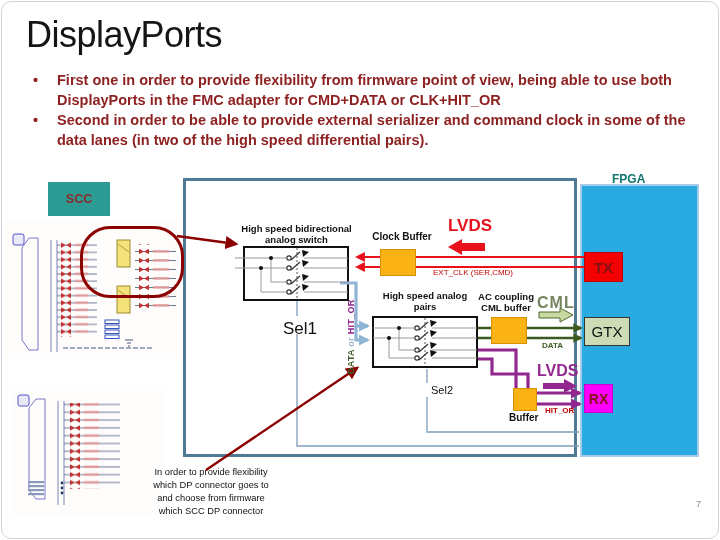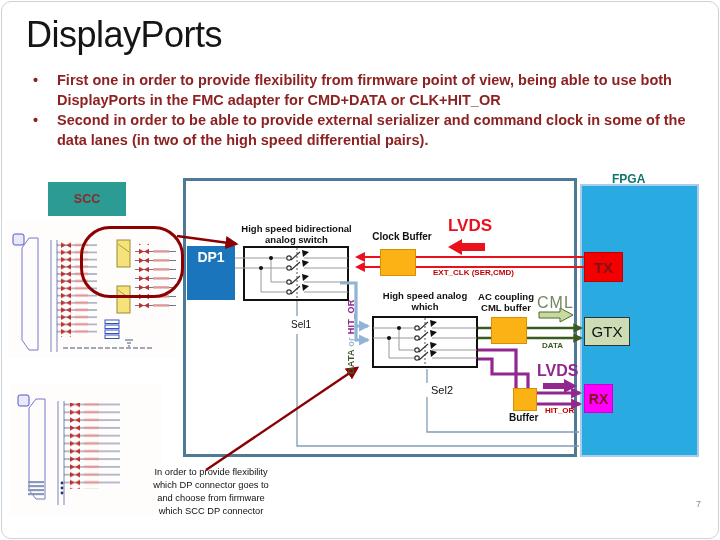--- a/index.html
+++ b/index.html
@@ -40,21 +40,21 @@
     <div class="bullet-row">
       <span class="bullet-mark">•</span>
       <span>First one in order to provide flexibility from firmware point of view, being able to use both DisplayPorts in the FMC adapter for CMD+DATA or CLK+HIT_OR</span>
     </div>
     <div class="bullet-row">
       <span class="bullet-mark">•</span>
       <span>Second in order to be able to provide external serializer and command clock in some of the data lanes (in two of the high speed differential pairs).</span>
     </div>
   </div>
 
-  <div class="abs tealbox" style="left:48px;top:182px;width:78px;height:34px;font-size:12.5px;">SCC</div>
+  <div class="abs tealbox" style="left:48px;top:182px;width:62px;height:34px;font-size:12.5px;">SCC</div>
   <div class="abs mainbox"></div>
   <div class="abs fpga"></div>
   <div class="abs fpga-label lbl">FPGA</div>
 
   <svg class="abs" style="left:5px;top:220px;" width="172" height="138" viewBox="0 0 172 138">
     <defs>
       <pattern id="srow" width="200" height="7.2" patternUnits="userSpaceOnUse">
         <line x1="52" y1="3.6" x2="92" y2="3.6" stroke="#445577" stroke-width="0.8"></line>
         <polygon points="56,1 61,3.6 56,6.2" fill="#c03030"></polygon>
         <polygon points="66,1 61,3.6 66,6.2" fill="#c03030"></polygon>
@@ -111,21 +111,20 @@
     </g>
     <g fill="#223366">
       <circle cx="52" cy="98" r="1.4"></circle>
         <circle cx="52" cy="103" r="1.4"></circle>
         <circle cx="52" cy="108" r="1.4"></circle>
     </g>
   </svg>
 
   <div class="abs z3" style="left:80px;top:226px;width:98px;height:66px;border:3px solid #8b0000;border-radius:30px;"></div>
 
-  <div class="abs dp1">DP1</div>
   <div class="abs swbox" style="left:243px;top:246px;width:106px;height:55px;"></div>
   <div class="abs swbox" style="left:372px;top:316px;width:106px;height:52px;"></div>
   <div class="abs chip" style="left:584px;top:252px;width:39px;height:30px;background:#f40000;border:1px solid #c00000;
        color:#7f1416;font-weight:bold;font-size:15px;">TX</div>
   <div class="abs chip" style="left:584px;top:317px;width:46px;height:29px;background:#ccddb5;border:1.5px solid #333;
        color:#111;font-size:15px;font-weight:500;">GTX</div>
   <div class="abs chip" style="left:584px;top:384px;width:29px;height:29px;background:#ff00ff;border:1px solid #cc00cc;
        color:#7f1416;font-weight:bold;font-size:14px;">RX</div>
 
   <svg class="abs overlay" width="720" height="540" viewBox="0 0 720 540">
@@ -263,32 +262,32 @@
   <div class="abs orange" style="left:380px;top:249px;width:36px;height:27px;"></div>
   <div class="abs orange" style="left:491px;top:317px;width:36px;height:27px;"></div>
   <div class="abs orange" style="left:513px;top:388px;width:24px;height:23px;"></div>
 
   <div class="abs small-bold z3" style="left:234px;top:223px;width:125px;">
     <div>High speed bidirectional</div>
     <div>analog switch</div>
   </div>
   <div class="abs small-bold z3" style="left:374px;top:290px;width:102px;">
     <div>High speed analog</div>
-    <div>which</div>
+    <div>pairs</div>
   </div>
   <div class="abs lbl z3" style="left:367px;top:231px;width:70px;text-align:center;font-size:10px;font-weight:bold;color:#111;">Clock Buffer</div>
   <div class="abs lbl z3" style="left:448px;top:216px;font-size:17px;font-weight:bold;color:#e8111c;">LVDS</div>
-  <div class="abs lbl z3" style="left:433px;top:268px;font-size:8px;font-weight:bold;color:#c00000;">EXT_CLK (SER,CMD)</div>
-  <div class="abs lbl z3" style="left:291px;top:319px;font-size:10px;color:#111;">Sel1</div>
+  <div class="abs lbl z3" style="left:433px;top:268px;font-size:8px;font-weight:normal;color:#c00000;">EXT_CLK (SER,CMD)</div>
+  <div class="abs lbl z3" style="left:283px;top:319px;font-size:17px;color:#111;">Sel1</div>
   <div class="abs lbl z3" style="left:431px;top:384px;font-size:11px;color:#111;">Sel2</div>
   <div class="abs small-bold z3" style="left:474px;top:292px;width:64px;line-height:10.5px;">
     <div>AC coupling</div>
     <div>CML buffer</div>
   </div>
-  <div class="abs lbl z3" style="left:537px;top:294px;font-size:16px;font-weight:normal;color:#75855f;letter-spacing:1px;">CML</div>
+  <div class="abs lbl z3" style="left:537px;top:294px;font-size:16px;font-weight:bold;color:#75855f;letter-spacing:1px;">CML</div>
   <div class="abs lbl z3" style="left:542px;top:341px;font-size:8px;font-weight:bold;color:#3a5a1f;">DATA</div>
   <div class="abs lbl z3" style="left:537px;top:362px;font-size:16px;font-weight:bold;color:#92278f;">LVDS</div>
   <div class="abs lbl z3" style="left:509px;top:412px;font-size:10px;font-weight:bold;color:#111;">Buffer</div>
   <div class="abs lbl z3" style="left:545px;top:406px;font-size:8px;font-weight:bold;color:#c00000;">HIT_OR</div>
 
   <div class="abs vtext z3">
     <span style="color:#3f5a28;">DATA</span><span style="color:#9fb9ce;"> or </span><span style="color:#92278f;">HIT_OR</span>
   </div>
 
   <div class="abs note">

